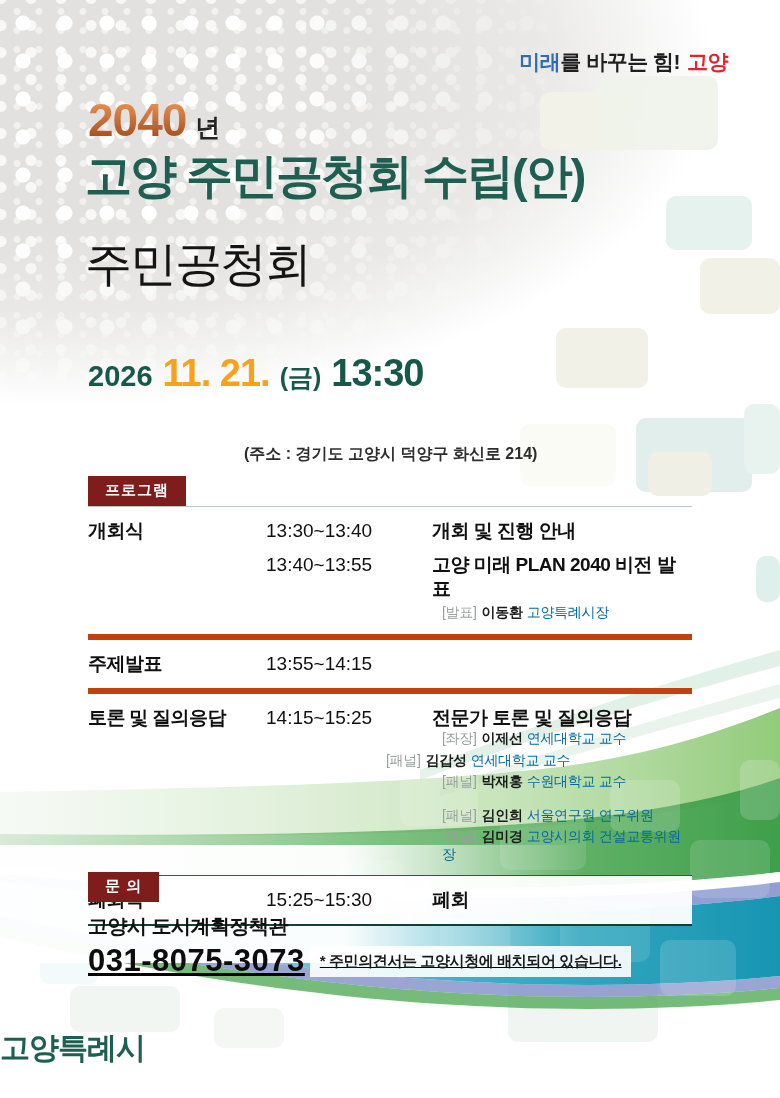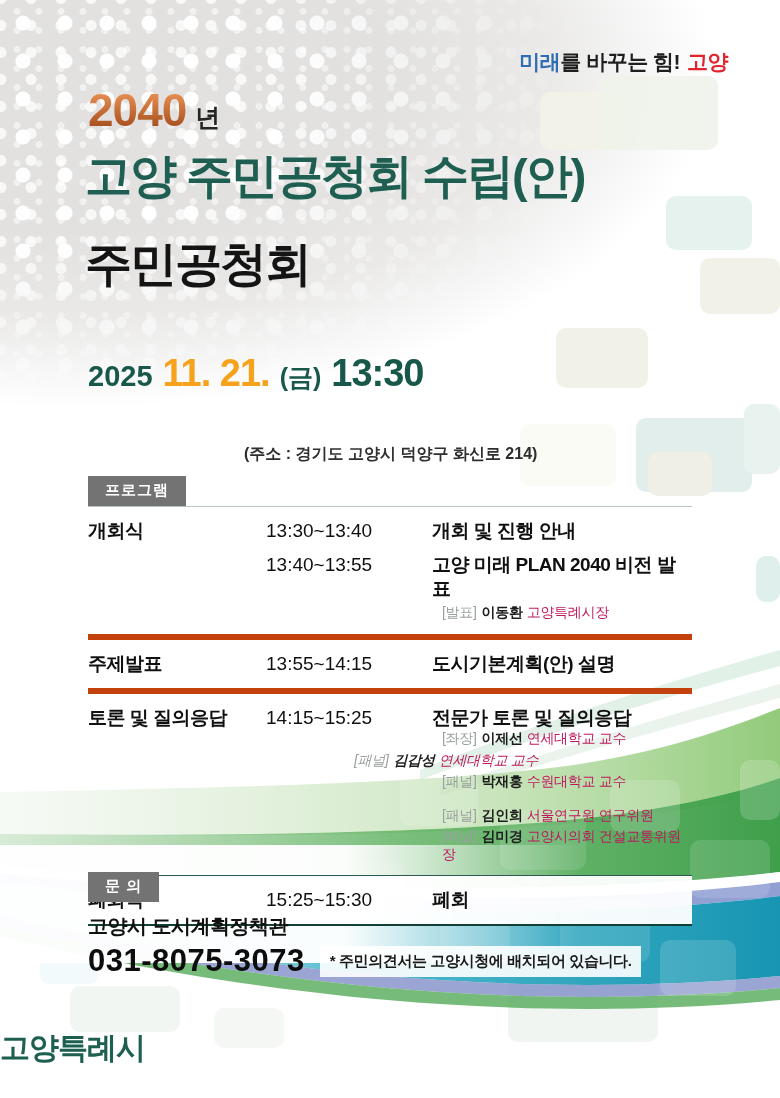--- a/index.html
+++ b/index.html
@@ -31,58 +31,58 @@
   .white-wedge{
     position:absolute; left:0; top:845px; width:660px; height:118px;
     background:linear-gradient(to right, rgba(255,255,255,.97) 52%, rgba(255,255,255,0) 88%);
   }
   
   .slogan{position:absolute; top:48px; right:52px; font-size:21px; font-weight:800; letter-spacing:-0.5px;}
   .slogan .p1{color:#2f6cb4;}
   .slogan .p2{color:#1f1f1f;}
   .slogan .p3{color:#e0262c; margin-left:7px;}
   
-  .year-line{position:absolute; top:87px; left:88px; display:flex; align-items:baseline; gap:9px;}
+  .year-line{position:absolute; top:97px; left:88px; display:flex; align-items:baseline; gap:9px;}
   .year-num{font-size:46px; font-weight:900; letter-spacing:-1px; color:#b5541f; line-height:1;}
   @supports (-webkit-background-clip: text) {
     .year-num{background:linear-gradient(#f19a5b,#9e4517); -webkit-background-clip:text; background-clip:text; color:transparent;}
   }
   .year-suffix{font-size:25px; font-weight:800; color:#242424;}
   .title1{position:absolute; top:150px; left:85px; font-size:47px; font-weight:900; letter-spacing:-2px; color:#1e5f52; line-height:1.1;}
-  .title2{position:absolute; top:238px; left:85px; font-size:47px; font-weight:700; letter-spacing:-2px; color:#141414; line-height:1.1;}
+  .title2{position:absolute; top:238px; left:85px; font-size:47px; font-weight:400; letter-spacing:-2px; color:#141414; line-height:1.1;}
   
   .date-line{position:absolute; top:352px; left:88px; display:flex; align-items:baseline; gap:10px;}
   .d-year{font-size:29px; font-weight:600; color:#17584a;}
   .d-md{font-size:38px; font-weight:900; color:#f6a21c; letter-spacing:-1px;}
   .d-wd{font-size:25px; font-weight:700; color:#17584a;}
   .d-time{font-size:38px; font-weight:900; color:#17584a; letter-spacing:-1px;}
   .venue{position:absolute; top:399px; left:88px; font-size:30px; font-weight:800; color:#17584a; letter-spacing:-1px;}
   .address{position:absolute; top:444px; left:244px; font-size:16px; font-weight:600; color:#2e2e2e;}
   
-  .badge{display:inline-block; background:#737373; color:#ffffff; font-size:15px; font-weight:700; padding:5px 17px 6px; letter-spacing:1px;}
+  .badge{display:inline-block; background:#7f1d1d; color:#ffffff; font-size:15px; font-weight:700; padding:5px 17px 6px; letter-spacing:1px;}
   .section-head{border-bottom:1px solid #b7c8c1; font-size:0;}
   
   .program{position:absolute; top:476px; left:88px; width:604px;}
   .prow{display:flex; padding:12px 0; line-height:1.25;}
   .prow + .prow{border-top:6px solid #c2410c;}
   .prow.closing{background:rgba(255,255,255,.95); border-bottom:2px solid #123f36; border-top:1px solid #2d5a50;}
-  .col-session{width:178px; font-size:19px; font-weight:800; color:#101010; letter-spacing:-0.5px;}
+  .col-session{width:178px; font-size:19px; font-weight:800; color:#101010; letter-spacing:-0.5px;font-family:Liberation Serif, serif;}
   .col-rest{flex:1;}
   .pitem{display:flex;}
   .pitem + .pitem{margin-top:10px;}
   .col-time{width:166px; font-size:19px; font-weight:500; color:#101010;}
   .col-content{flex:1; font-size:19px; font-weight:600; color:#101010; letter-spacing:-0.5px;}
   .speaker{margin:4px 0 0 10px; font-size:14px; letter-spacing:-0.3px;}
   .speaker .role{color:#9aa09e; margin-right:5px; font-weight:500;}
   .speaker .name{color:#1c1c1c; font-weight:800;}
-  .speaker .aff{color:#be185d; margin-left:4px; font-weight:500;}
+  .speaker .aff{color:#0369a1; margin-left:4px; font-weight:500;}
   
   .contact{position:absolute; top:872px; left:88px;}
   .dept{margin-top:11px; font-size:20px; font-weight:800; color:#101010; letter-spacing:-0.5px;}
-  .phone-row{display:flex; align-items:center; gap:15px; margin-top:3px;}
+  .phone-row{display:flex; align-items:center; gap:5px; margin-top:3px;text-decoration:underline;}
   .phone{font-size:31px; font-weight:900; color:#0d0d0d; letter-spacing:0.5px;}
   .note{background:rgba(255,255,255,.9); padding:6px 10px; font-size:15px; font-weight:700; color:#1a1a1a; letter-spacing:-0.4px;}
   
   .footer{position:absolute; top:1028px; left:0; width:780px; text-align:left; font-size:30px; font-weight:900; color:#1d5f50; letter-spacing:-1px;}
 </style>
 </head>
 <body>
 
 <div class="poster">
 
@@ -164,21 +164,21 @@
   </div>
 
   <div class="year-line">
     <span class="year-num">2040</span>
     <span class="year-suffix">년</span>
   </div>
   <div class="title1">고양 주민공청회 수립(안)</div>
   <div class="title2">주민공청회</div>
 
   <div class="date-line">
-    <span class="d-year">2025</span>
+    <span class="d-year">2026</span>
     <span class="d-md">11. 21.</span>
     <span class="d-wd">(금)</span>
     <span class="d-time">13:30</span>
   </div>
   <div class="address">(주소 : 경기도 고양시 덕양구 화신로 214)</div>
 
   <div class="program">
     <div class="section-head">
       <span class="badge">프로그램</span>
     </div>
@@ -198,36 +198,35 @@
           <span class="role">[발표]</span><span class="name">이동환</span><span class="aff">고양특례시장</span>
         </div>
       </div>
     </div>
 
     <div class="prow">
       <div class="col-session">주제발표</div>
       <div class="col-rest">
         <div class="pitem">
           <div class="col-time">13:55~14:15</div>
-          <div class="col-content">도시기본계획(안) 설명</div>
         </div>
       </div>
     </div>
 
     <div class="prow">
       <div class="col-session">토론 및 질의응답</div>
       <div class="col-rest">
         <div class="pitem">
           <div class="col-time">14:15~15:25</div>
           <div class="col-content">전문가 토론 및 질의응답</div>
         </div>
         <div class="speaker" style="margin-left:176px;margin-top:1px;">
           <span class="role">[좌장]</span><span class="name">이제선</span><span class="aff">연세대학교 교수</span>
         </div>
-        <div class="speaker" style="margin-left:88px;font-style:italic;">
+        <div class="speaker" style="margin-left:120px;">
           <span class="role">[패널]</span><span class="name">김갑성</span><span class="aff">연세대학교 교수</span>
         </div>
         <div class="speaker" style="margin-left:176px;">
           <span class="role">[패널]</span><span class="name">박재홍</span><span class="aff">수원대학교 교수</span>
         </div>
         <div class="speaker" style="margin-left:176px;margin-top:16px;">
           <span class="role">[패널]</span><span class="name">김인희</span><span class="aff">서울연구원 연구위원</span>
         </div>
         <div class="speaker" style="margin-left:176px;">
           <span class="role">[패널]</span><span class="name">김미경</span><span class="aff">고양시의회 건설교통위원장</span>

